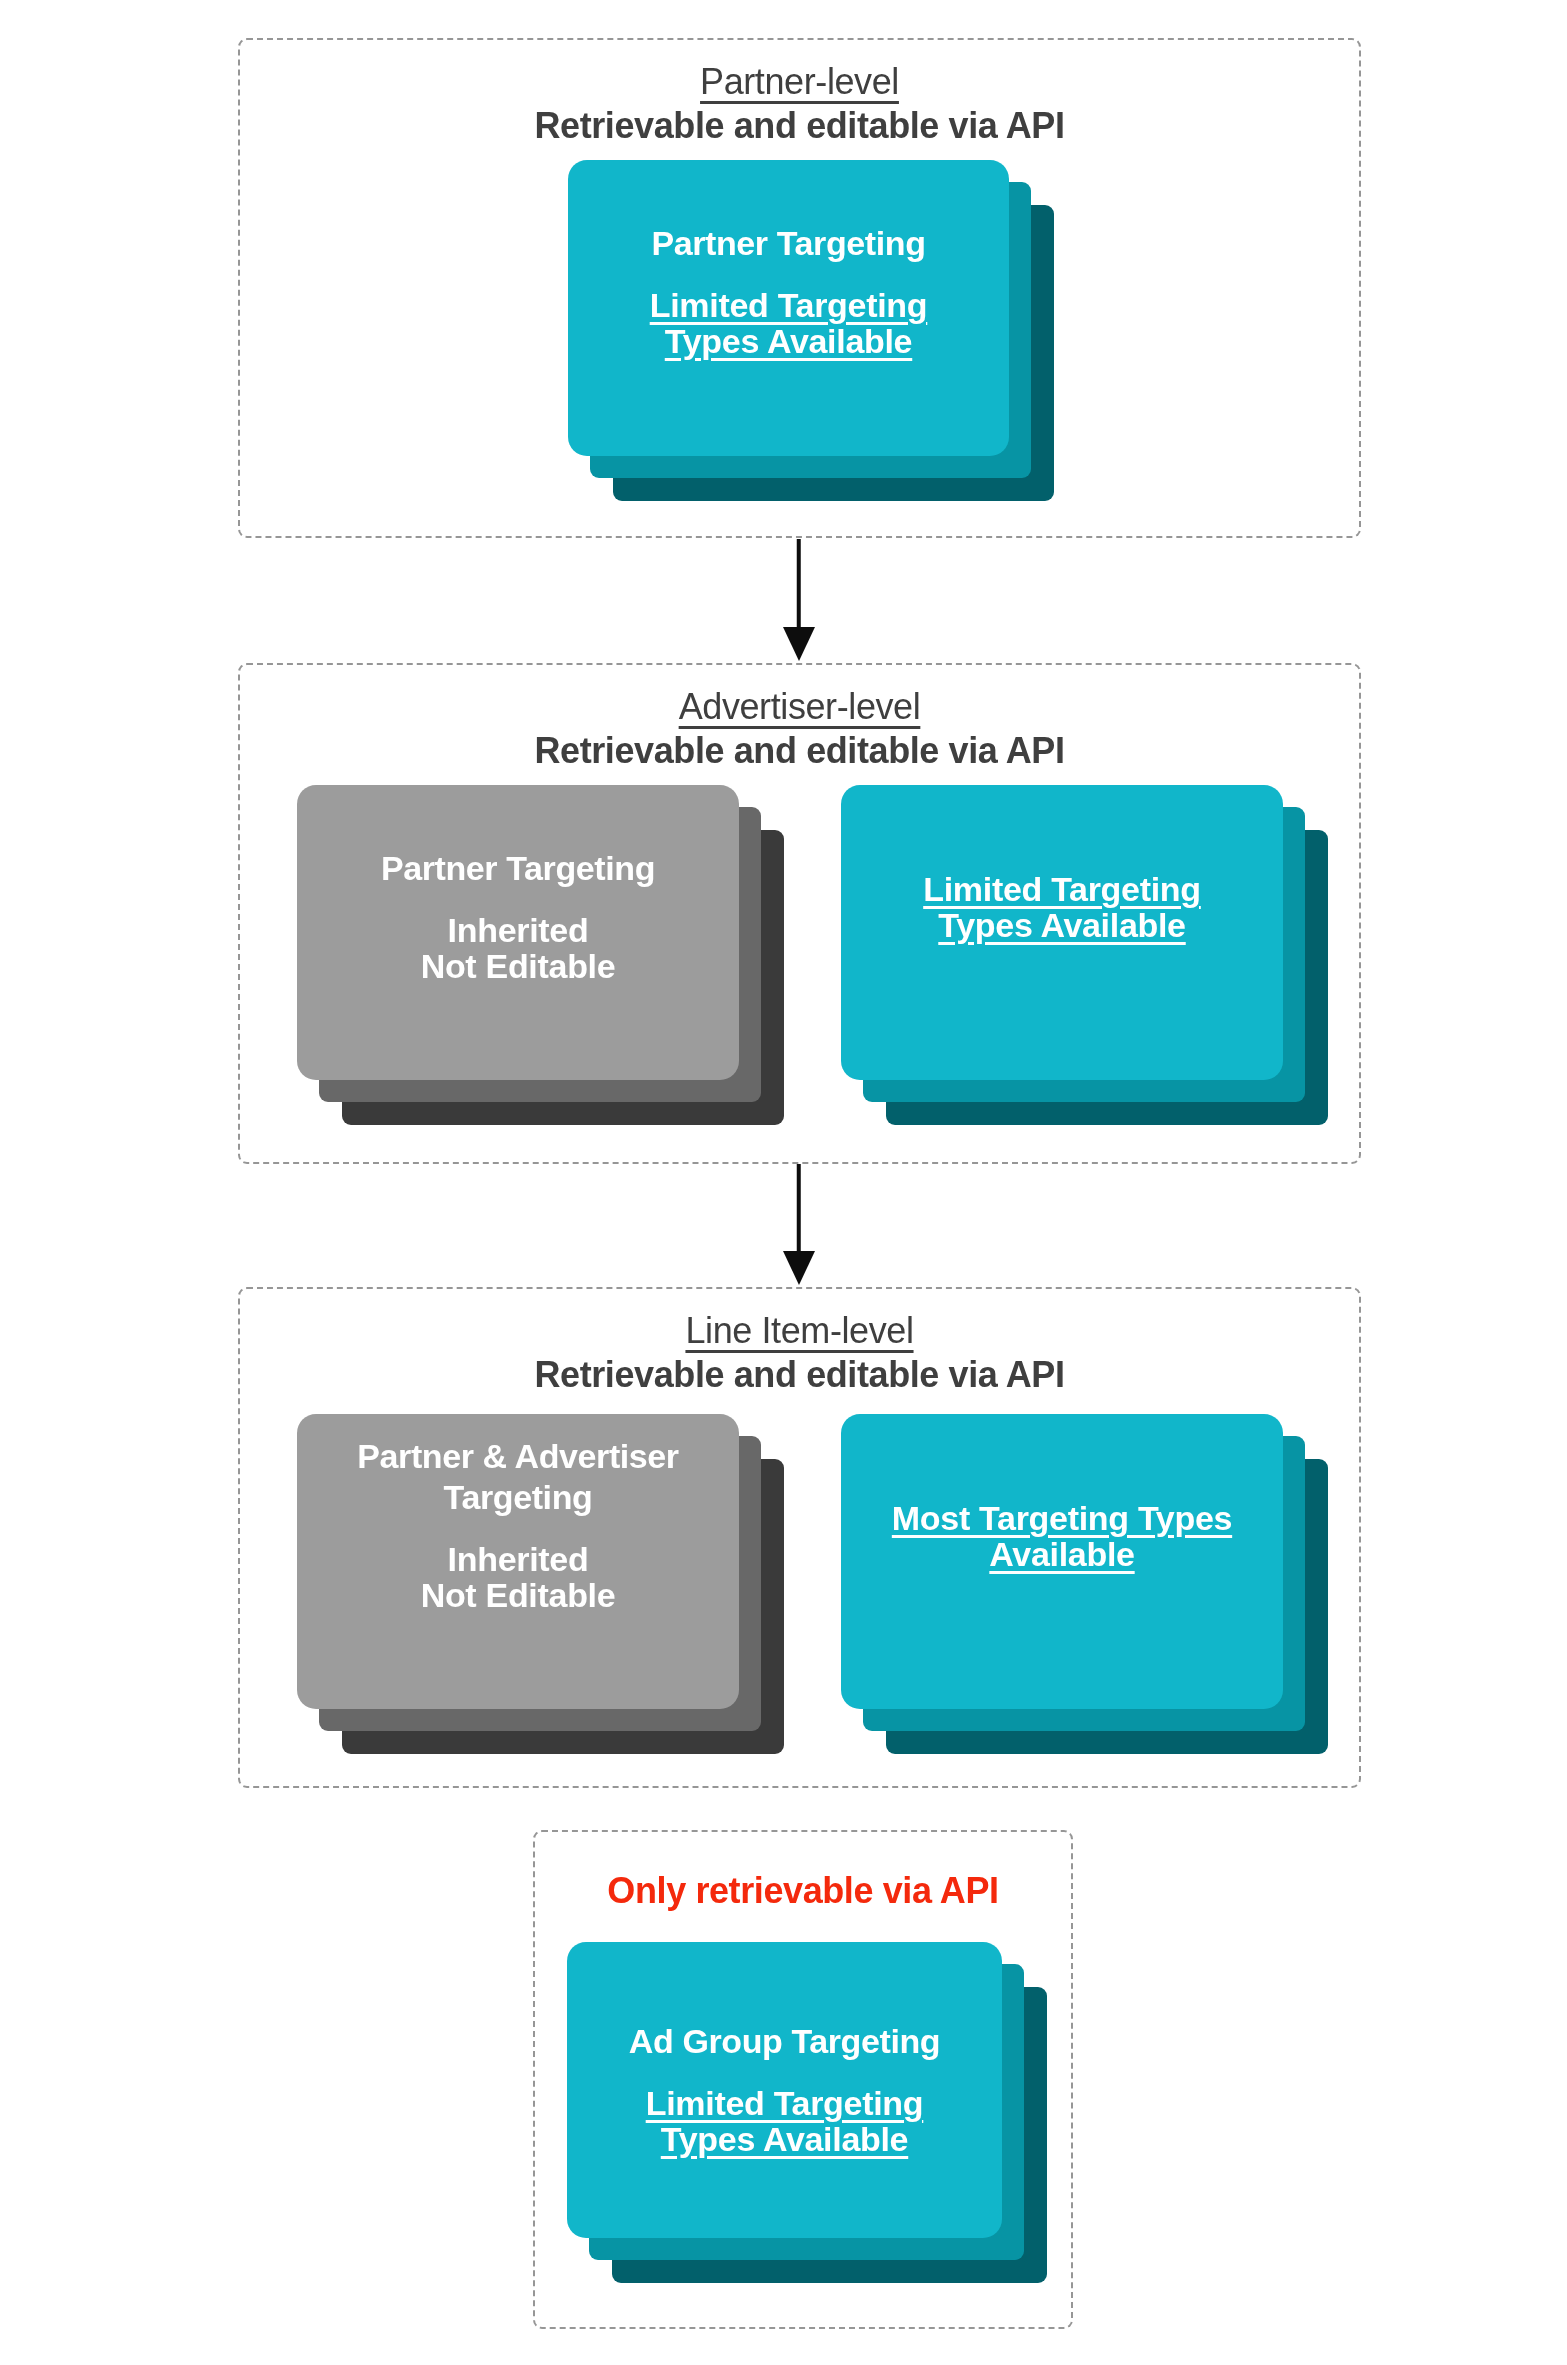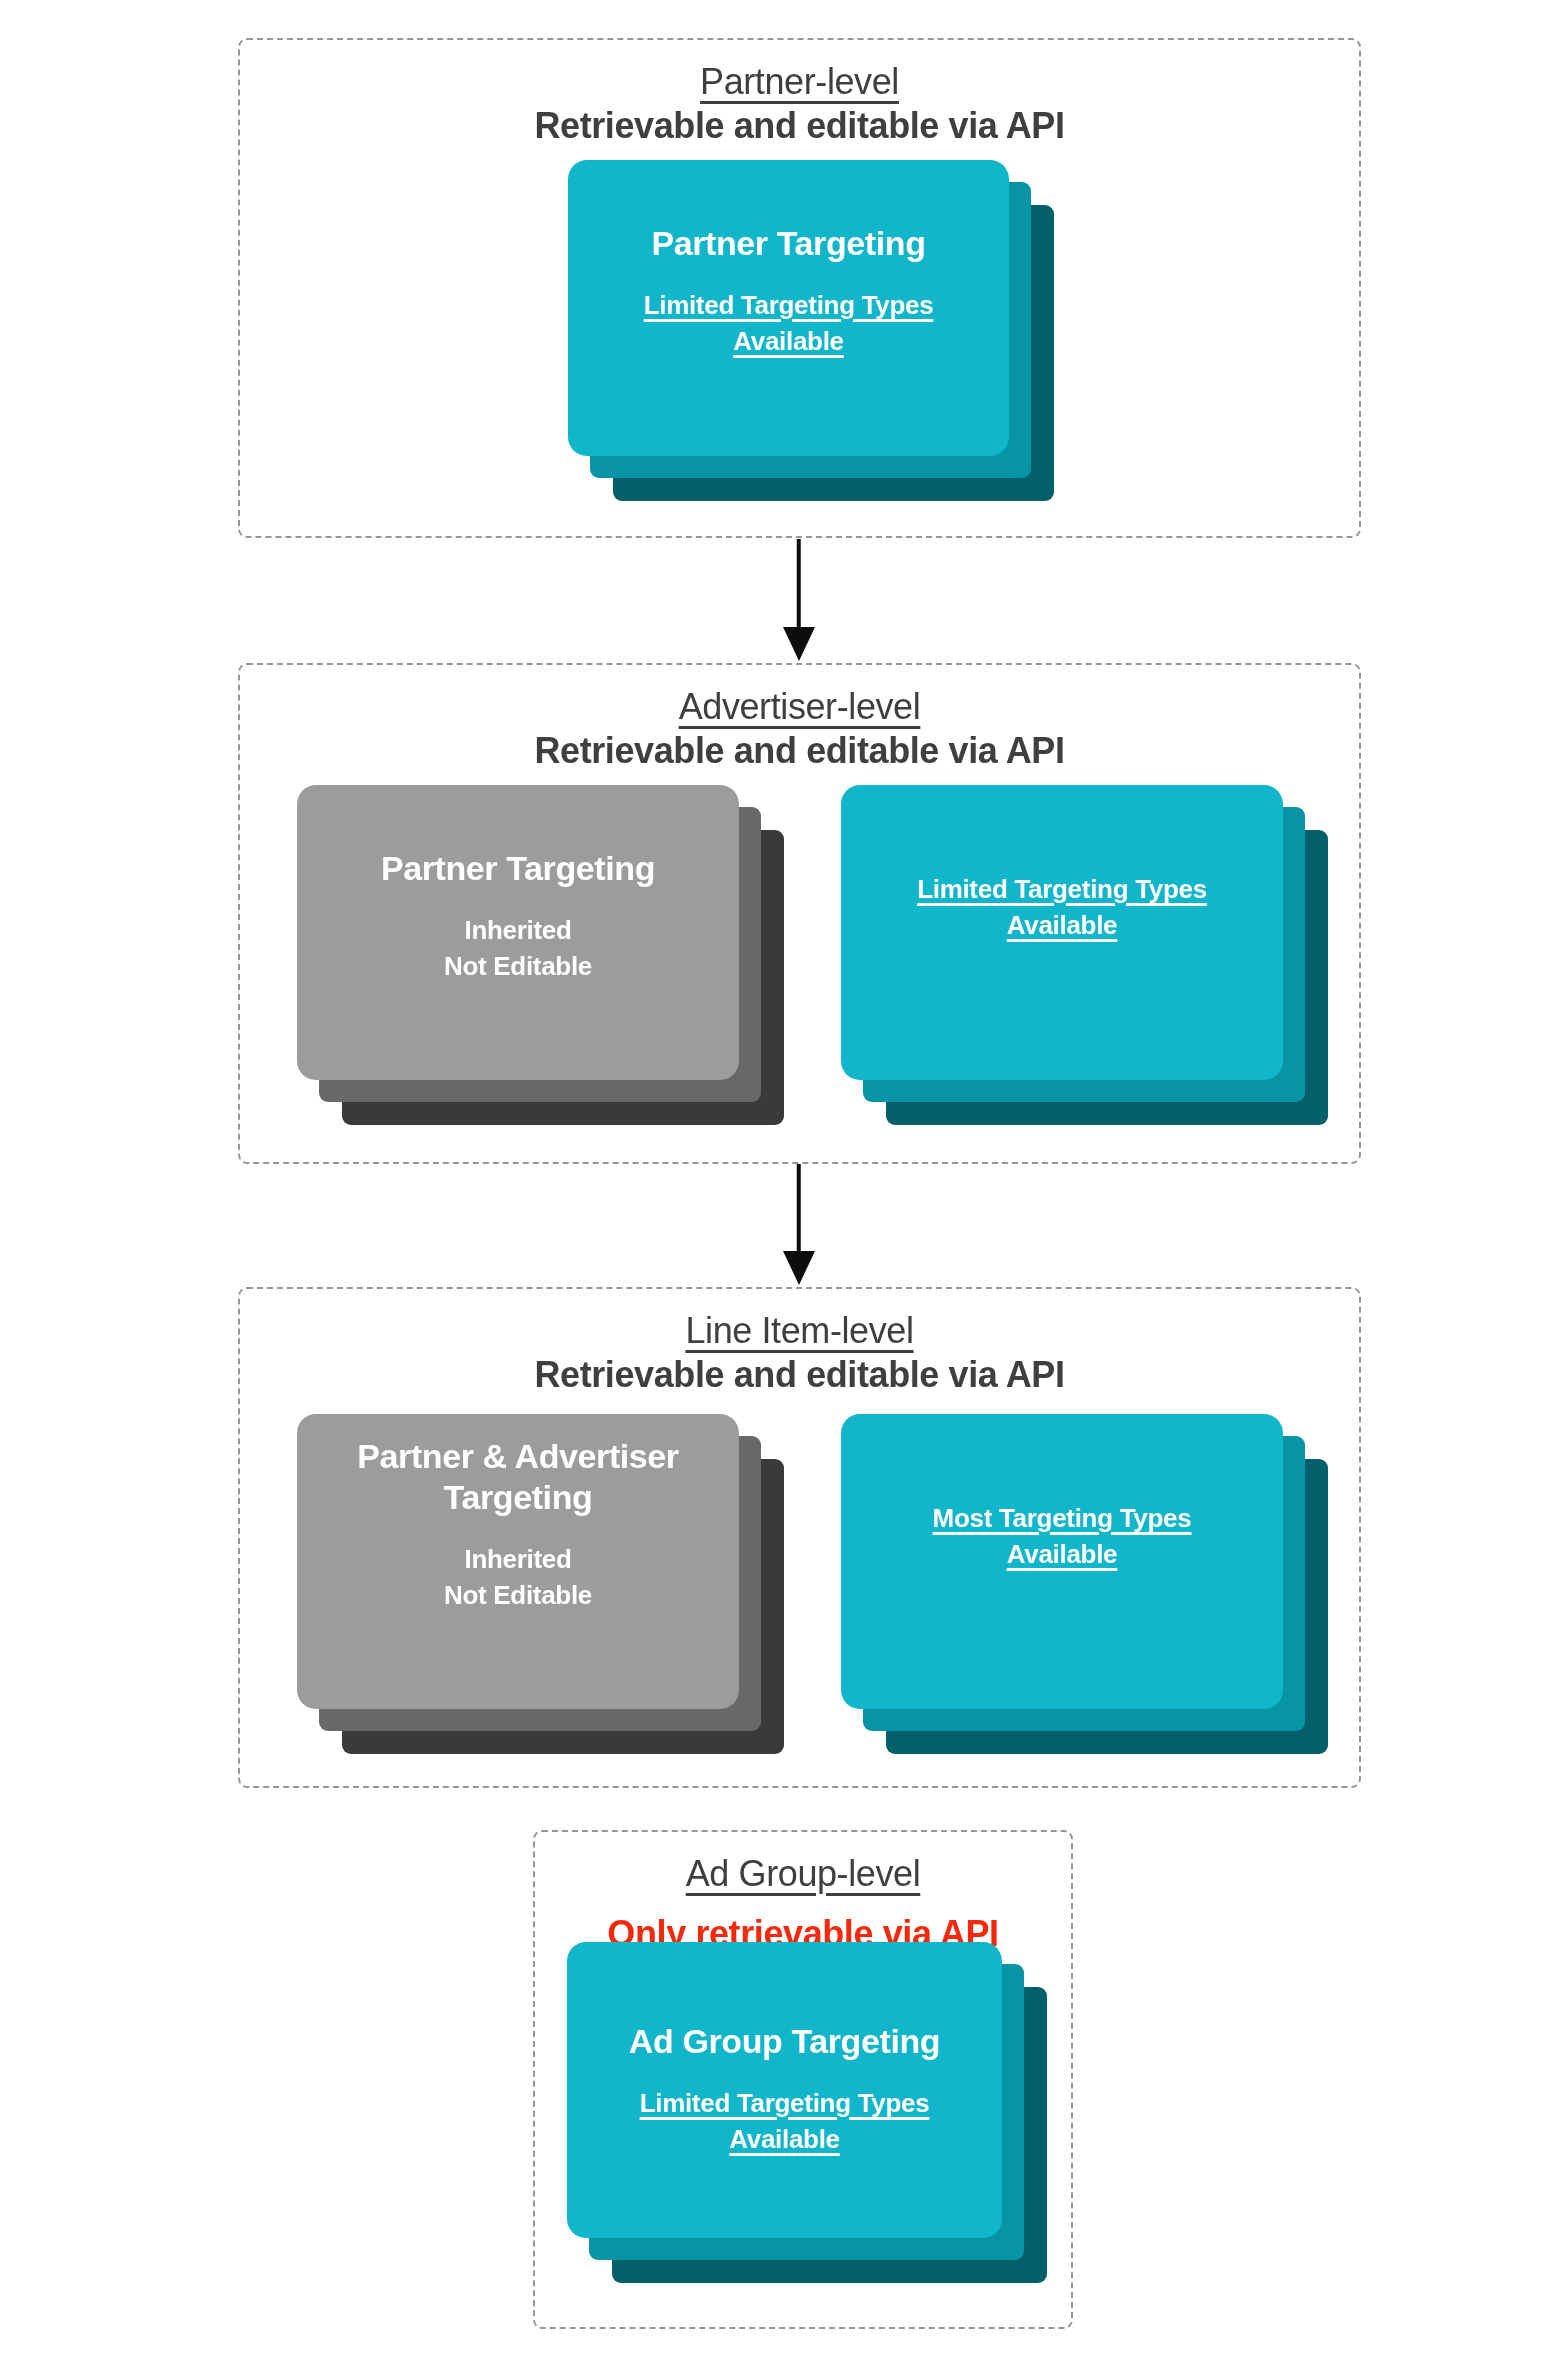--- a/index.html
+++ b/index.html
@@ -82,21 +82,21 @@
 
   .card-title{
     font-size:34px;
     font-weight:700;
     line-height:41px;
     color:var(--card-text);
     letter-spacing:-0.4px;
   }
   .card-sub{
     margin-top:23px;
-    font-size:26px;
+    font-size:34px;
     font-weight:700;
     line-height:36px;
     color:var(--card-text);
     letter-spacing:-0.3px;
   }
   .card-sub.underlined{
     text-decoration:underline;
     text-decoration-thickness:2.7px;
     text-underline-offset:5.4px;
   }
@@ -198,21 +198,20 @@
       <div class="layer l2"></div>
       <div class="layer l1"></div>
       <div class="card">
         <div class="card-sub underlined">Most Targeting Types Available</div>
       </div>
     </div>
   </div>
 
   <div class="level-box" style="left:533px; top:1830px; width:540px; height:499px;">
     <div class="level-header">
-      <div class="level-title">Ad Group-level</div>
       <div class="level-subtitle red">Only retrievable via API</div>
     </div>
     <div class="card-stack teal" style="left:32px; top:110px; width:435px; height:296px;">
       <div class="layer l2"></div>
       <div class="layer l1"></div>
       <div class="card low">
         <div class="card-title">Ad Group Targeting</div>
         <div class="card-sub underlined">Limited Targeting Types Available</div>
       </div>
     </div>

